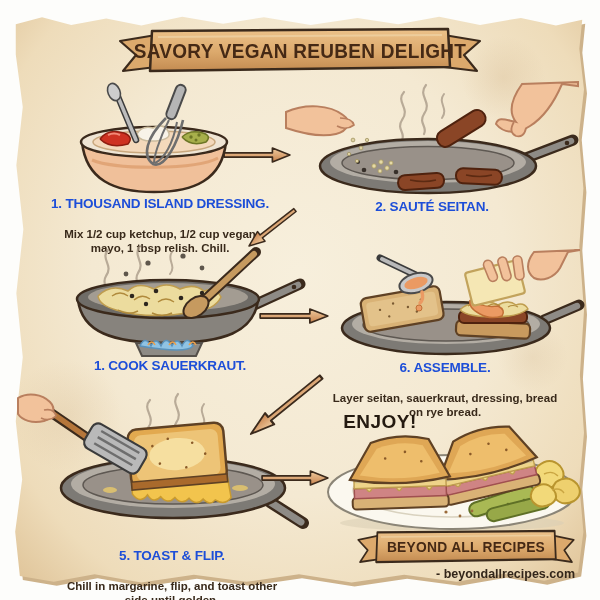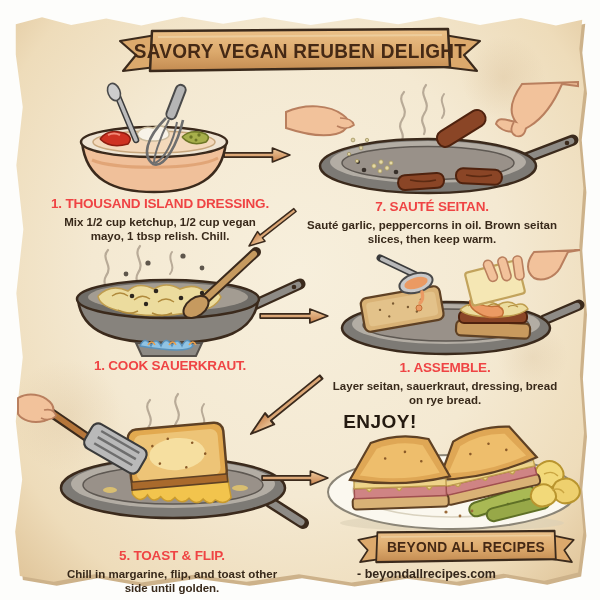--- a/index.html
+++ b/index.html
@@ -12,24 +12,24 @@
   .paper{position:absolute;left:7px;top:8px;width:584px;height:582px;
     background:
       radial-gradient(circle 60px at 85% 12%, rgba(190,150,100,.18), transparent 70%),
       radial-gradient(circle 80px at 10% 70%, rgba(190,150,100,.15), transparent 70%),
       radial-gradient(circle 50px at 90% 60%, rgba(180,140,90,.12), transparent 70%),
       radial-gradient(ellipse at 50% 45%, #f7efdc 0%, #f4e9d2 50%, #eedcba 80%, #ddc093 100%);
     clip-path:polygon(1.5% 2.8%,6% 1.6%,11% 2.9%,17% 1.8%,23% 3%,30% 1.5%,37% 2.7%,44% 1.6%,52% 2.9%,60% 1.7%,67% 2.8%,74% 1.5%,81% 2.9%,88% 1.7%,94% 3%,98.5% 2%,98% 7%,98.8% 14%,97.9% 22%,98.7% 31%,98% 41%,98.8% 52%,98.1% 63%,98.8% 73%,98% 82%,98.7% 90%,97.8% 97%,92% 98.4%,85% 97.2%,77% 98.6%,68% 97.4%,59% 98.7%,50% 97.3%,41% 98.6%,32% 97.4%,23% 98.7%,15% 97.3%,8% 98.6%,2.2% 97.6%,1.4% 90%,2.6% 81%,1.5% 71%,2.7% 60%,1.6% 49%,2.8% 38%,1.6% 27%,2.7% 17%,1.5% 8%);}
   .banner-text{display:flex;align-items:center;justify-content:center;color:#452915;font-weight:bold;
     transform:scaleX(.95);letter-spacing:.3px;}
   .step-text{text-align:center;color:#241a10;}
-  .step-heading{font-weight:bold;font-size:13.5px;letter-spacing:-.2px;color:#ef4444;margin:0;}
-  .step-desc{font-weight:bold;font-size:11.5px;line-height:1.24;color:#38291a;margin:4px auto 0 auto;}
+  .step-heading{font-weight:bold;font-size:13.5px;letter-spacing:-.2px;color:#1d4ed8;margin:0;}
+  .step-desc{font-weight:bold;font-size:11.5px;line-height:1.24;color:#38291a;margin:16px auto 0 auto;}
   .enjoy{font-weight:bold;font-size:19px;color:#241a10;letter-spacing:.5px;}
-  .site{font-weight:bold;font-size:12.5px;color:#33261a;text-align:left;}
+  .site{font-weight:bold;font-size:12.5px;color:#33261a;text-align:right;}
   svg{display:block;overflow:visible;}
 </style>
 </head>
 <body>
 
 <div id="canvas">
 
   <svg width="0" height="0" class="abs" aria-hidden="true">
     <defs>
       <linearGradient id="arrowGrad" x1="0" y1="0" x2="0" y2="1">
@@ -133,22 +133,21 @@
       <circle cx="63" cy="72" r="1.7" fill="#ddd0a2" stroke="#9a8c58" stroke-width=".7"></circle>
       <circle cx="81" cy="58" r="1.7" fill="#ddd0a2" stroke="#9a8c58" stroke-width=".7"></circle>
       <circle cx="71" cy="79" r="1.7" fill="#ddd0a2" stroke="#9a8c58" stroke-width=".7"></circle>
     </g>
     <g>
       <path d="M292 0 L236 2 C226 16 222 30 230 40 C220 38 212 34 210 42 C218 52 232 52 244 44 C260 34 270 16 276 2 L292 4 Z" fill="#f2c29b" stroke="#b97f5e" stroke-width="2"></path>
       <path d="M228 40 q-6 10 2 14 q8 2 10 -8" fill="#f2c29b" stroke="#b97f5e" stroke-width="1.8"></path>
     </g>
   </svg>
   <div class="abs step-text" style="left:292px;top:199px;width:280px">
-    <p class="step-heading">7. SAUTÉ SEITAN.</p>
-    <p class="step-desc" style="max-width:254px">Sauté garlic, peppercorns in oil. Brown seitan slices, then keep warm.</p>
+    <p class="step-heading">2. SAUTÉ SEITAN.</p>
   </div>
 
   <svg class="abs" style="left:50px;top:246px" width="255" height="118" viewBox="0 0 255 118">
     <g opacity=".75">
       <path d="M58 4 c-8 9 6 15 -2 26 c-5 8 3 12 0 18" stroke="#a59684" stroke-width="2.2" fill="none" stroke-linecap="round"></path>
       <path d="M90 0 c-8 10 6 16 -2 27 c-5 8 3 12 0 18" stroke="#a59684" stroke-width="2.2" fill="none" stroke-linecap="round"></path>
       <path d="M122 6 c-6 8 5 13 -2 22" stroke="#a59684" stroke-width="2" fill="none" stroke-linecap="round"></path>
       <circle cx="98" cy="17" r="2.6" fill="#2c251e"></circle>
         <circle cx="133" cy="10" r="2.6" fill="#2c251e"></circle>
       <circle cx="152" cy="22" r="2.4" fill="#2c251e"></circle>
@@ -222,21 +221,21 @@
     </g>
     <g>
       <rect x="150" y="16" width="54" height="34" rx="3" transform="rotate(-14 177 33)" fill="#f5e7b4" stroke="#c2a35c" stroke-width="2.2"></rect>
       <path d="M262 0 L216 2 C208 12 208 22 216 28 C224 32 236 28 242 18 L250 2 Z" fill="#f2c29b" stroke="#b97f5e" stroke-width="2"></path>
       <rect x="168" y="10" width="9" height="22" rx="4.5" transform="rotate(-22 172 21)" fill="#f2c29b" stroke="#b97f5e" stroke-width="1.6"></rect>
       <rect x="182" y="7" width="9" height="24" rx="4.5" transform="rotate(-16 186 19)" fill="#f2c29b" stroke="#b97f5e" stroke-width="1.6"></rect>
       <rect x="196" y="6" width="9" height="24" rx="4.5" transform="rotate(-8 200 18)" fill="#f2c29b" stroke="#b97f5e" stroke-width="1.6"></rect>
     </g>
   </svg>
   <div class="abs step-text" style="left:305px;top:360px;width:280px">
-    <p class="step-heading">1. ASSEMBLE.</p>
+    <p class="step-heading">6. ASSEMBLE.</p>
     <p class="step-desc" style="max-width:232px">Layer seitan, sauerkraut, dressing, bread on rye bread.</p>
   </div>
 
   <svg class="abs" style="left:18px;top:392px" width="288" height="138" viewBox="0 0 288 138">
     <g opacity=".75">
       <path d="M132 8 c-9 10 7 16 -2 28 c-6 9 4 13 0 20" stroke="#a59684" stroke-width="2.2" fill="none" stroke-linecap="round"></path>
       <path d="M160 2 c-9 11 7 17 -2 29 c-6 9 4 13 0 20" stroke="#a59684" stroke-width="2.2" fill="none" stroke-linecap="round"></path>
       <path d="M186 12 c-7 9 5 14 -2 24" stroke="#a59684" stroke-width="2" fill="none" stroke-linecap="round"></path>
     </g>
     <g>

